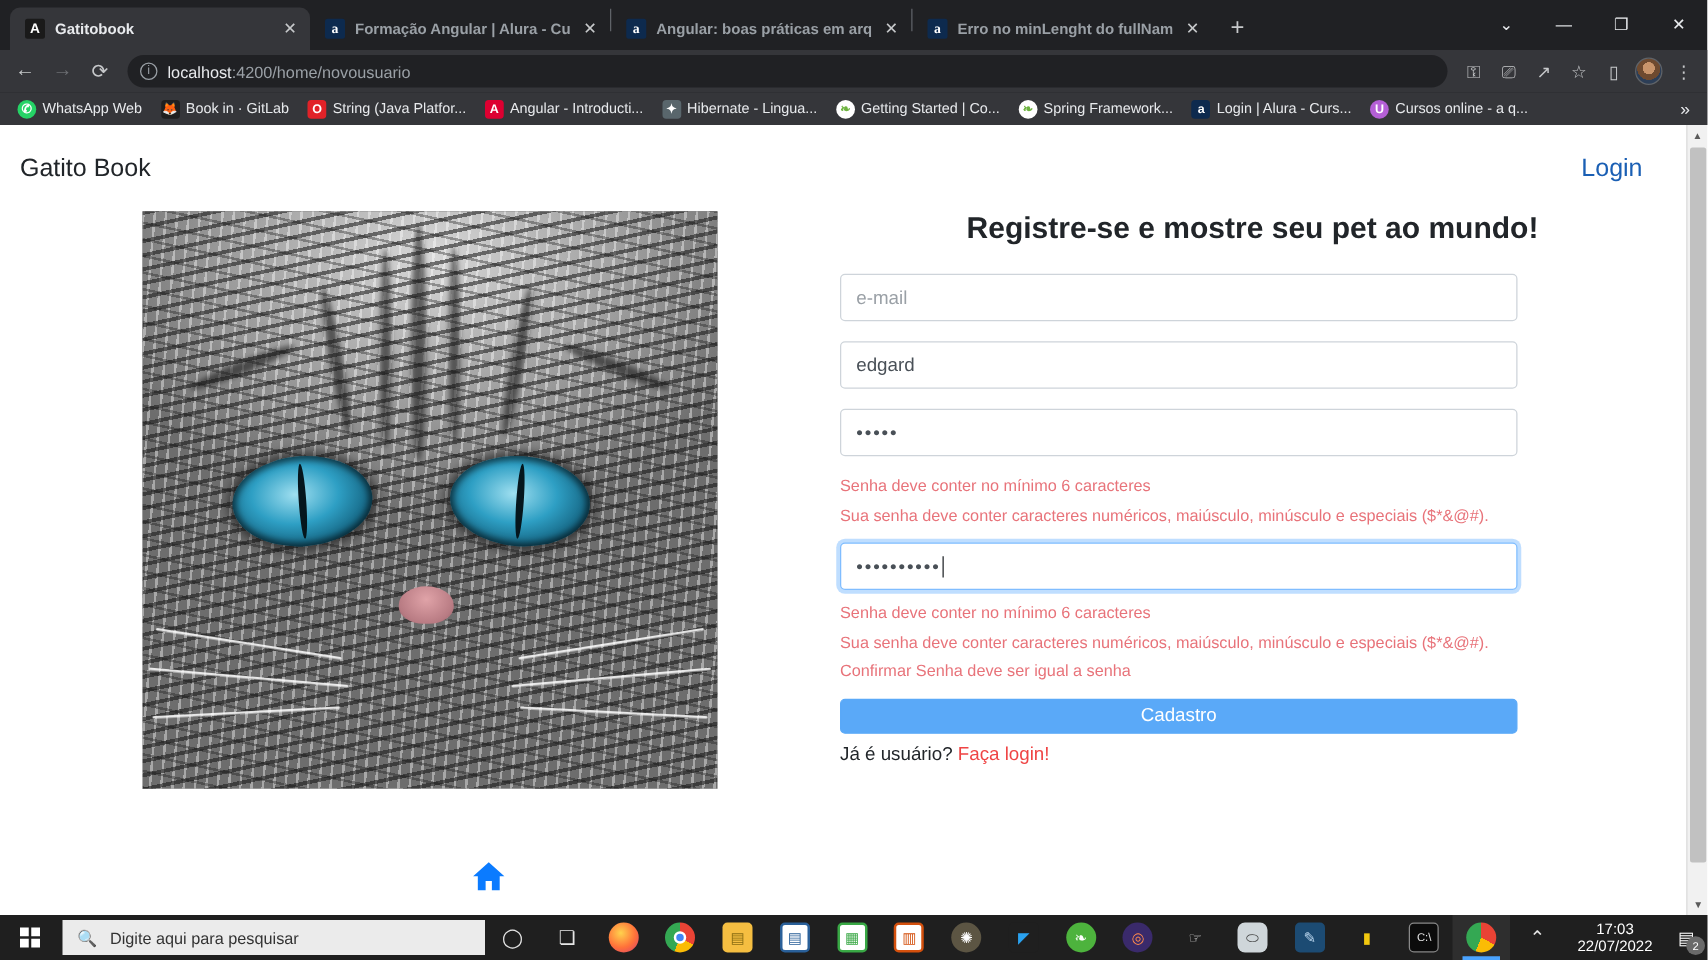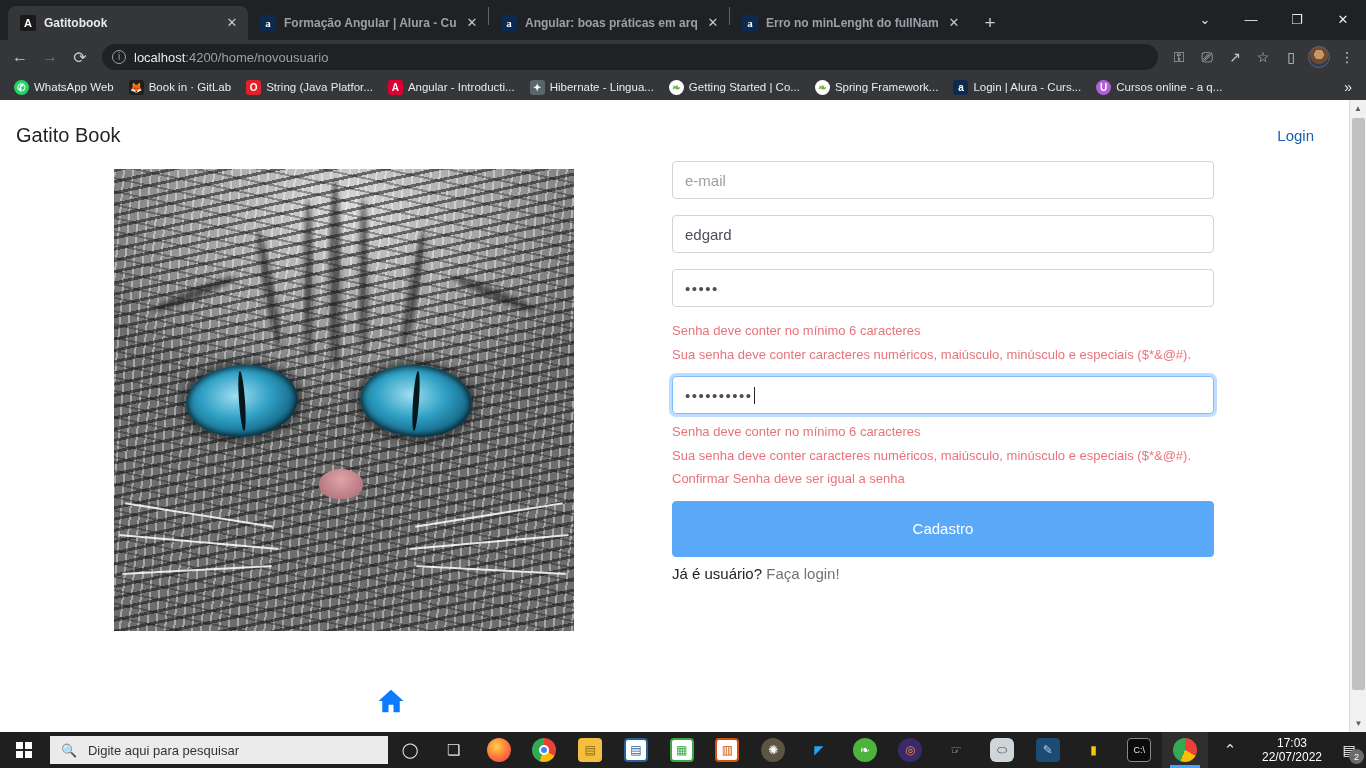--- a/index.html
+++ b/index.html
@@ -99,21 +99,21 @@
   
   .page {
     position: absolute; top: 100px; left: 0;
     width: 1366px; height: 632px; background: #fff; overflow: hidden;
   }
   .site-header {
     display: flex; align-items: center; justify-content: space-between;
     padding: 24px 24px 0 16px;
   }
   .brand { font-size: 20px; color: #212529; font-weight: 400; }
-  .login-link { font-size: 15px; color: #1a5fb4; margin-right: 28px; }
+  .login-link { font-size: 20px; color: #1a5fb4; margin-right: 28px; }
 
   .content {
     display: flex; padding: 0 16px; gap: 0; margin-top: 6px;
   }
   .left-col { width: 656px; display: flex; justify-content: center; padding-top: 16px; }
   .cat {
     width: 460px; height: 462px; position: relative; overflow: hidden;
     background: #8e8e8e;
   }
   .cat .fur {
@@ -179,27 +179,27 @@
     margin-bottom: 10px;
   }
   .pwdbox .caret {
     width: 1px; height: 17px; background: #212529; margin-left: 1px;
   }
   .err {
     color: #e8737a; font-size: 13px; margin-bottom: 8px; line-height: 1.2;
   }
   .err.last { margin-bottom: 14px; }
   .submit {
-    width: 542px; height: 56px; background: #5aa9f8; border: 1px solid #5aa9f8;
+    width: 542px; height: 28px; background: #5aa9f8; border: 1px solid #5aa9f8;
     border-radius: 4px; color: #fff; font-size: 15px;
     font-family: "Liberation Sans", sans-serif; cursor: pointer;
     margin-bottom: 8px;
   }
   .have-acct { font-size: 15px; color: #212529; }
-  .have-acct a { color: #737373; text-decoration: none; }
+  .have-acct a { color: #ef4444; text-decoration: none; }
 
   .home-icon {
     position: absolute; left: 374px; top: 586px;
     width: 34px; height: 30px; color: #0b7bff;
   }
 
   
   .vscroll {
     position: absolute; right: 0; top: 0; width: 17px; height: 632px;
     background: #f1f1f1; border-left: 1px solid #dcdcdc;
@@ -402,20 +402,21 @@
         <div class="whisker" style="left:10px;top:345px;width:150px;transform:rotate(9deg)"></div>
         <div class="whisker" style="left:5px;top:372px;width:160px;transform:rotate(5deg)"></div>
         <div class="whisker" style="left:8px;top:400px;width:150px;transform:rotate(-3deg)"></div>
         <div class="whisker" style="left:300px;top:345px;width:150px;transform:rotate(-9deg)"></div>
         <div class="whisker" style="left:295px;top:372px;width:160px;transform:rotate(-5deg)"></div>
         <div class="whisker" style="left:302px;top:400px;width:150px;transform:rotate(3deg)"></div>
       </div>
     </div>
 
     <div class="right-col">
+      <div class="form-title">Registre-se e mostre seu pet ao mundo!</div>
 
       <form>
         <input class="field" type="email" placeholder="e-mail" style="">
 
 
         <input class="field" type="text" placeholder="Usuário" value="edgard" style="">
 
         <div class="pwdbox has-error-below">
           <span class="dots">•••••</span>
         </div>

